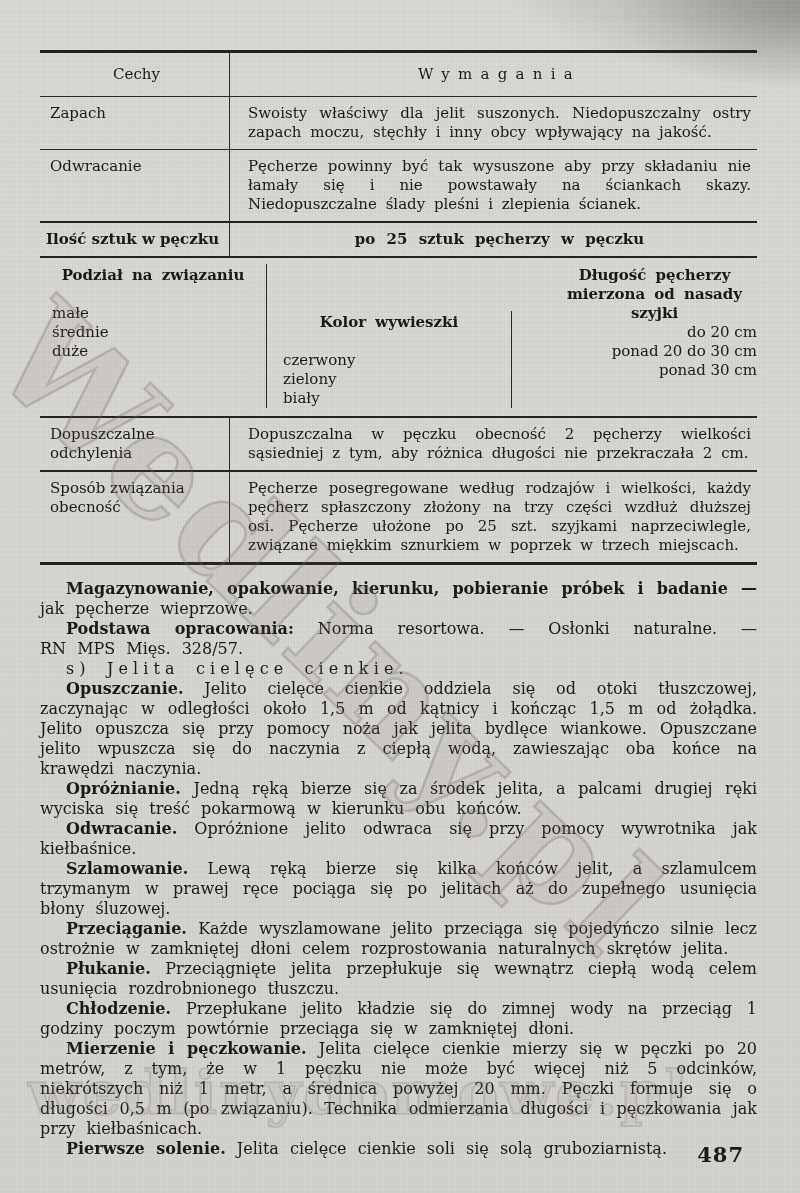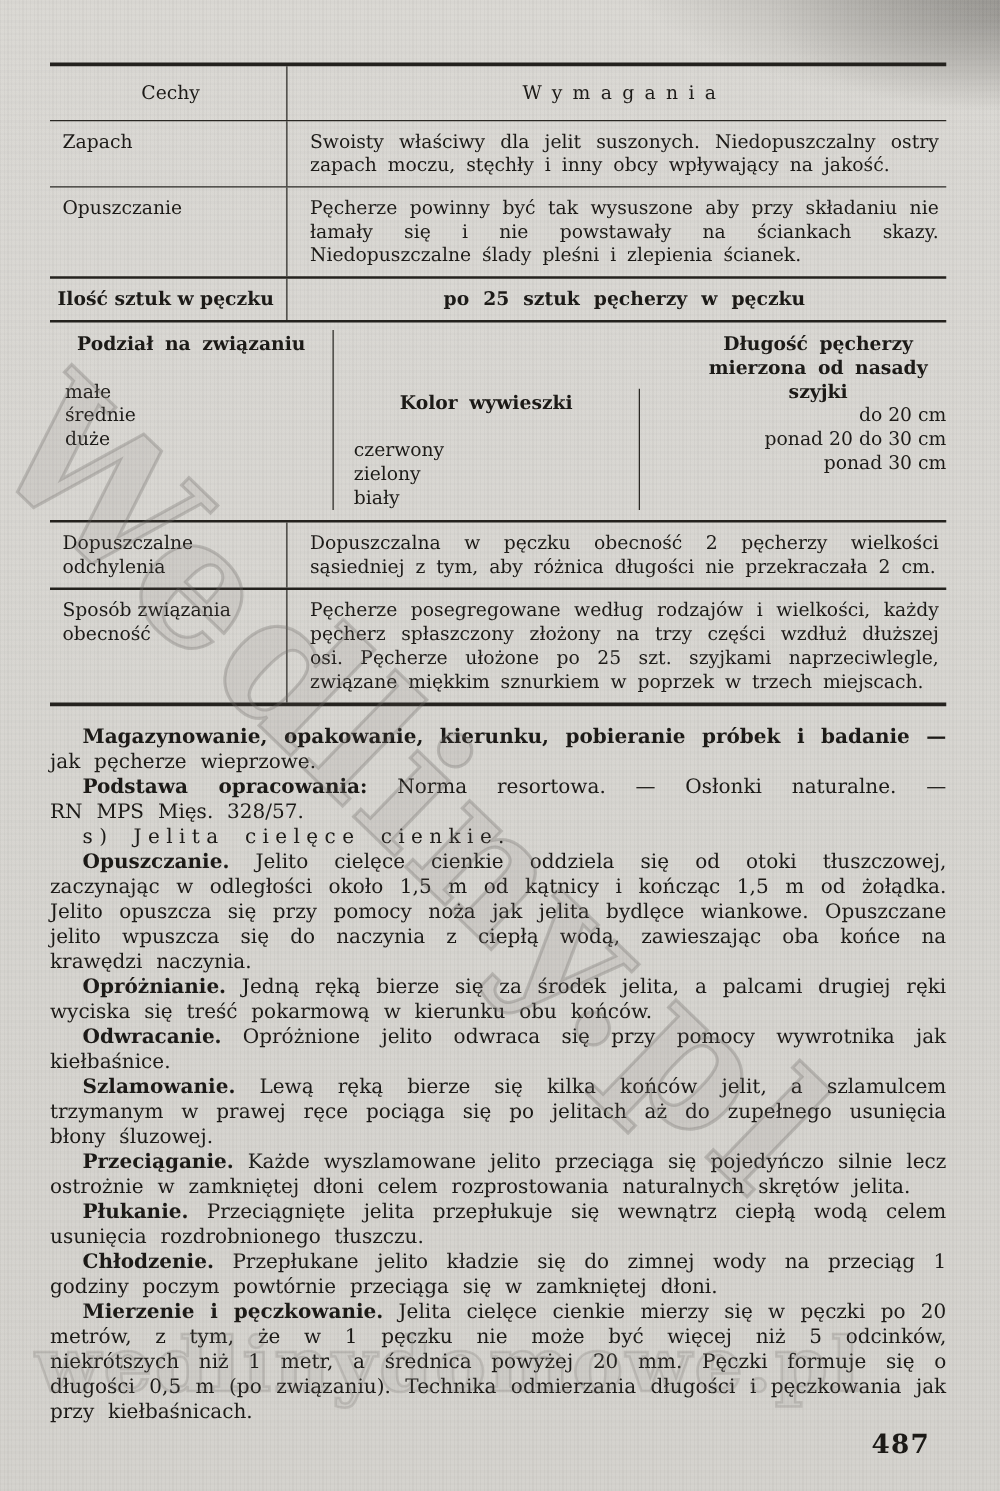--- a/index.html
+++ b/index.html
@@ -97,21 +97,21 @@
         <div class="cell-label">Cechy</div>
         <div class="cell-value">Wymagania</div>
       </div>
 
       <div class="trow">
         <div class="cell-label">Zapach</div>
         <div class="cell-value">Swoisty właściwy dla jelit suszonych. Niedopuszczalny ostry zapach moczu, stęchły i inny obcy wpływający na jakość.</div>
       </div>
 
       <div class="trow hline-heavy">
-        <div class="cell-label">Opuszczanie</div>
+        <div class="cell-label">Odwracanie</div>
         <div class="cell-value">Pęcherze powinny być tak wysuszone aby przy składaniu nie łamały się i nie powstawały na ściankach skazy. Niedopuszczalne ślady pleśni i zlepienia ścianek.</div>
       </div>
 
       <div class="trow hline-med row-count">
         <div class="cell-label">Ilość sztuk w pęczku</div>
         <div class="cell-value">po 25 sztuk pęcherzy w pęczku</div>
       </div>
 
       <div class="sgrid">
         <div class="scol scol1">
@@ -156,18 +156,19 @@
       <p class="heading">s) Jelita cielęce cienkie.</p>
 
       <p><span class="lead">Opuszczanie.</span><span> Jelito cielęce cienkie oddziela się od otoki tłuszczowej, zaczynając w odległości około 1,5 m od kątnicy i kończąc 1,5 m od żołądka. Jelito opuszcza się przy pomocy noża jak jelita bydlęce wiankowe. Opuszczane jelito wpuszcza się do naczynia z ciepłą wodą, zawieszając oba końce na krawędzi naczynia.</span></p>
       <p><span class="lead">Opróżnianie.</span><span> Jedną ręką bierze się za środek jelita, a palcami drugiej ręki wyciska się treść pokarmową w kierunku obu końców.</span></p>
       <p><span class="lead">Odwracanie.</span><span> Opróżnione jelito odwraca się przy pomocy wywrotnika jak kiełbaśnice.</span></p>
       <p><span class="lead">Szlamowanie.</span><span> Lewą ręką bierze się kilka końców jelit, a szlamulcem trzymanym w prawej ręce pociąga się po jelitach aż do zupełnego usunięcia błony śluzowej.</span></p>
       <p><span class="lead">Przeciąganie.</span><span> Każde wyszlamowane jelito przeciąga się pojedyńczo silnie lecz ostrożnie w zamkniętej dłoni celem rozprostowania naturalnych skrętów jelita.</span></p>
       <p><span class="lead">Płukanie.</span><span> Przeciągnięte jelita przepłukuje się wewnątrz ciepłą wodą celem usunięcia rozdrobnionego tłuszczu.</span></p>
       <p><span class="lead">Chłodzenie.</span><span> Przepłukane jelito kładzie się do zimnej wody na przeciąg 1 godziny poczym powtórnie przeciąga się w zamkniętej dłoni.</span></p>
       <p><span class="lead">Mierzenie i pęczkowanie.</span><span> Jelita cielęce cienkie mierzy się w pęczki po 20 metrów, z tym, że w 1 pęczku nie może być więcej niż 5 odcinków, niekrótszych niż 1 metr, a średnica powyżej 20 mm. Pęczki formuje się o długości 0,5 m (po związaniu). Technika odmierzania długości i pęczkowania jak przy kiełbaśnicach.</span></p>
+      <p><span class="lead">Pierwsze solenie.</span><span> Jelita cielęce cienkie soli się solą gruboziarnistą.</span></p>
 
     </div>
   </div>
 
   <div class="pagenum">487</div>
 </div>
 
 </body></html>

